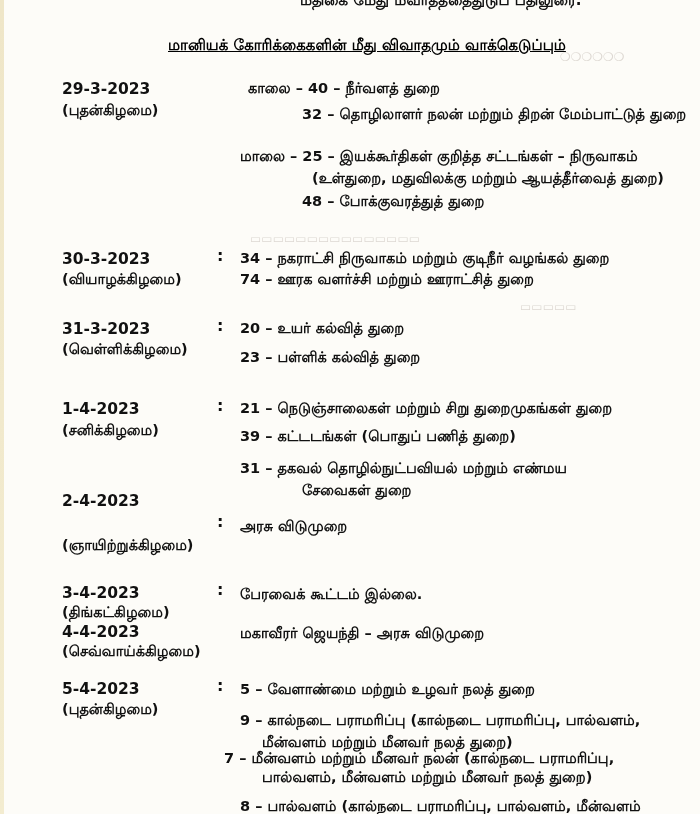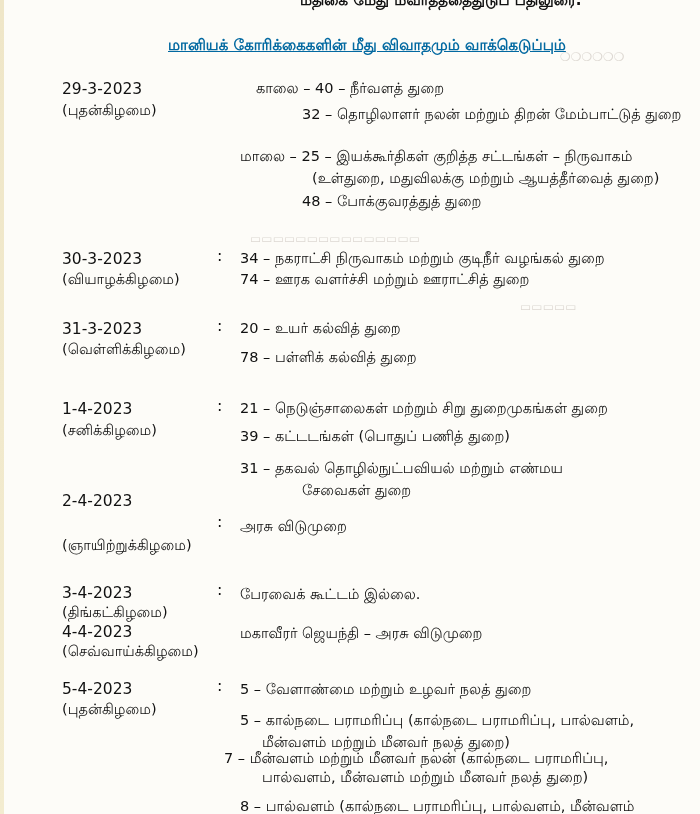--- a/index.html
+++ b/index.html
@@ -14,24 +14,24 @@
       position: absolute; left: 0; top: 0; width: 4px; height: 814px;
       background: linear-gradient(#efe6c8, #f3ecd0);
     }
     .top-cut {
       position: absolute; left: 300px; top: -9px;
       font-size: 15px; font-weight: bold; color: #111; white-space: nowrap;
     }
     .heading {
       position: absolute; left: 168px; top: 36px;
       font-size: 15px; font-weight: bold; text-decoration: underline;
-      white-space: nowrap; color: #0369a1;
+      white-space: nowrap; color: #000000;
     }
     .t {
-      position: absolute; white-space: nowrap; font-size: 14.5px; font-weight: normal;
+      position: absolute; white-space: nowrap; font-size: 14.5px; font-weight: bold;
     }
     .date { left: 62px; font-size: 15.5px; }
     .day { left: 62px; font-size: 14.5px; }
     .colon { font-size: 16px; }
     .ghost {
       position: absolute; color: #ddd8d2; font-size: 12px; white-space: nowrap;
     }
   </style>
 </head>
 <body>
@@ -40,37 +40,37 @@
 
 <div class="ghost" style="left:560px;top:50px;">❍❍❍❍❍❍</div>
 <div class="ghost" style="left:250px;top:232px;">▭▭▭▭▭▭▭▭▭▭▭▭▭▭▭</div>
 <div class="ghost" style="left:520px;top:300px;">▭▭▭▭▭</div>
 
 <div class="top-cut">மதிகை மேது மவாதத்தைதுடுப் பதிலுரை.</div>
 <div class="heading">மானியக் கோரிக்கைகளின் மீது விவாதமும் வாக்கெடுப்பும்</div>
 
 <div class="t date" style="top:80px;">29-3-2023</div>
 <div class="t day" style="top:102px;">(புதன்கிழமை)</div>
-<div class="t" style="left:256px;top:80px;text-align:center;">காலை – 40 – நீர்வளத் துறை</div>
+<div class="t" style="left:248px;top:80px;text-align:center;">காலை – 40 – நீர்வளத் துறை</div>
 <div class="t" style="left:302px;top:106px;">32 – தொழிலாளர் நலன் மற்றும் திறன் மேம்பாட்டுத் துறை</div>
 <div class="t" style="left:240px;top:148px;">மாலை – 25 – இயக்கூர்திகள் குறித்த சட்டங்கள் – நிருவாகம்</div>
 <div class="t" style="left:312px;top:170px;">(உள்துறை, மதுவிலக்கு மற்றும் ஆயத்தீர்வைத் துறை)</div>
 <div class="t" style="left:302px;top:193px;">48 – போக்குவரத்துத் துறை</div>
 
 <div class="t date" style="top:250px;">30-3-2023</div>
 <div class="t day" style="top:271px;">(வியாழக்கிழமை)</div>
 <div class="t colon" style="left:217px;top:246px;">:</div>
 <div class="t" style="left:240px;top:250px;text-align:center;">34 – நகராட்சி நிருவாகம் மற்றும் குடிநீர் வழங்கல் துறை</div>
 <div class="t" style="left:240px;top:271px;">74 – ஊரக வளர்ச்சி மற்றும் ஊராட்சித் துறை</div>
 
 <div class="t date" style="top:320px;">31-3-2023</div>
 <div class="t day" style="top:341px;">(வெள்ளிக்கிழமை)</div>
 <div class="t colon" style="left:217px;top:316px;">:</div>
 <div class="t" style="left:240px;top:320px;">20 – உயர் கல்வித் துறை</div>
-<div class="t" style="left:240px;top:349px;">78 – பள்ளிக் கல்வித் துறை</div>
+<div class="t" style="left:240px;top:349px;">23 – பள்ளிக் கல்வித் துறை</div>
 
 <div class="t date" style="top:400px;">1-4-2023</div>
 <div class="t day" style="top:422px;">(சனிக்கிழமை)</div>
 <div class="t colon" style="left:217px;top:396px;">:</div>
 <div class="t" style="left:240px;top:400px;">21 – நெடுஞ்சாலைகள் மற்றும் சிறு துறைமுகங்கள் துறை</div>
 <div class="t" style="left:240px;top:428px;">39 – கட்டடங்கள் (பொதுப் பணித் துறை)</div>
 <div class="t" style="left:240px;top:460px;">31 – தகவல் தொழில்நுட்பவியல் மற்றும் எண்மய</div>
 <div class="t" style="left:302px;top:482px;">சேவைகள் துறை</div>
 
 <div class="t date" style="top:492px;">2-4-2023</div>
@@ -84,17 +84,17 @@
 <div class="t" style="left:240px;top:586px;">பேரவைக் கூட்டம் இல்லை.</div>
 
 <div class="t date" style="top:623px;text-align:right;">4-4-2023</div>
 <div class="t day" style="top:643px;">(செவ்வாய்க்கிழமை)</div>
 <div class="t" style="left:240px;top:625px;">மகாவீரர் ஜெயந்தி  – அரசு விடுமுறை</div>
 
 <div class="t date" style="top:680px;">5-4-2023</div>
 <div class="t day" style="top:701px;">(புதன்கிழமை)</div>
 <div class="t colon" style="left:217px;top:676px;">:</div>
 <div class="t" style="left:240px;top:681px;">5 – வேளாண்மை மற்றும் உழவர் நலத் துறை</div>
-<div class="t" style="left:240px;top:712px;">5 – கால்நடை பராமரிப்பு  (கால்நடை பராமரிப்பு, பால்வளம்,</div>
+<div class="t" style="left:240px;top:712px;">9 – கால்நடை பராமரிப்பு  (கால்நடை பராமரிப்பு, பால்வளம்,</div>
 <div class="t" style="left:262px;top:734px;">மீன்வளம் மற்றும் மீனவர் நலத் துறை)</div>
 <div class="t" style="left:224px;top:750px;">7 – மீன்வளம் மற்றும் மீனவர் நலன் (கால்நடை பராமரிப்பு,</div>
 <div class="t" style="left:262px;top:769px;">பால்வளம், மீன்வளம் மற்றும் மீனவர் நலத் துறை)</div>
 <div class="t" style="left:240px;top:798px;">8 – பால்வளம்  (கால்நடை பராமரிப்பு, பால்வளம், மீன்வளம்</div>
 
 </body></html>

